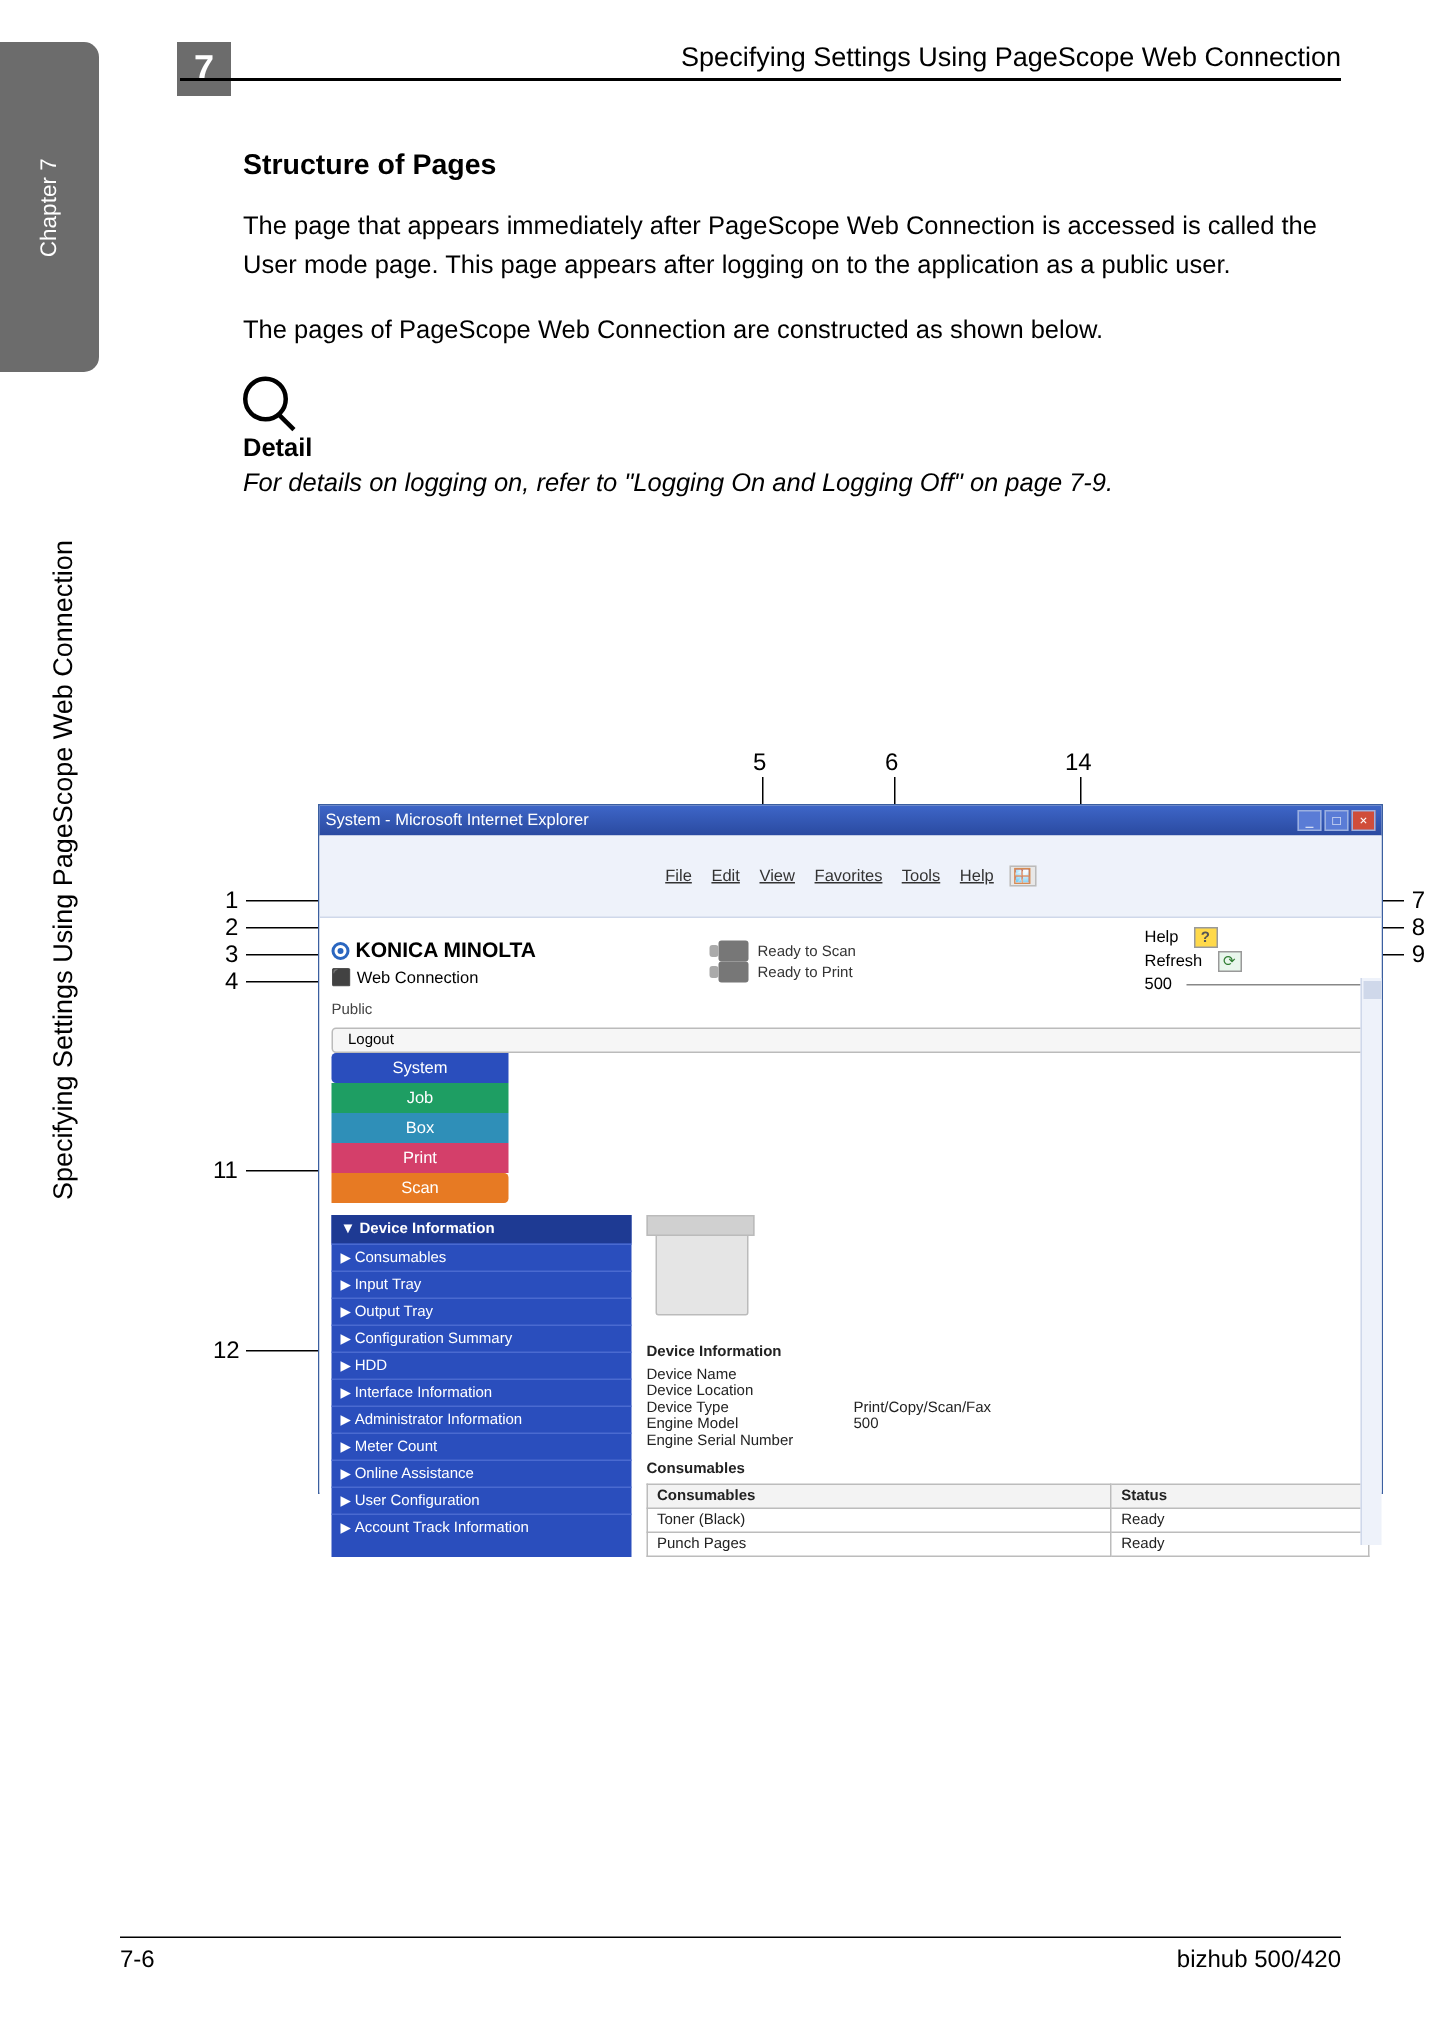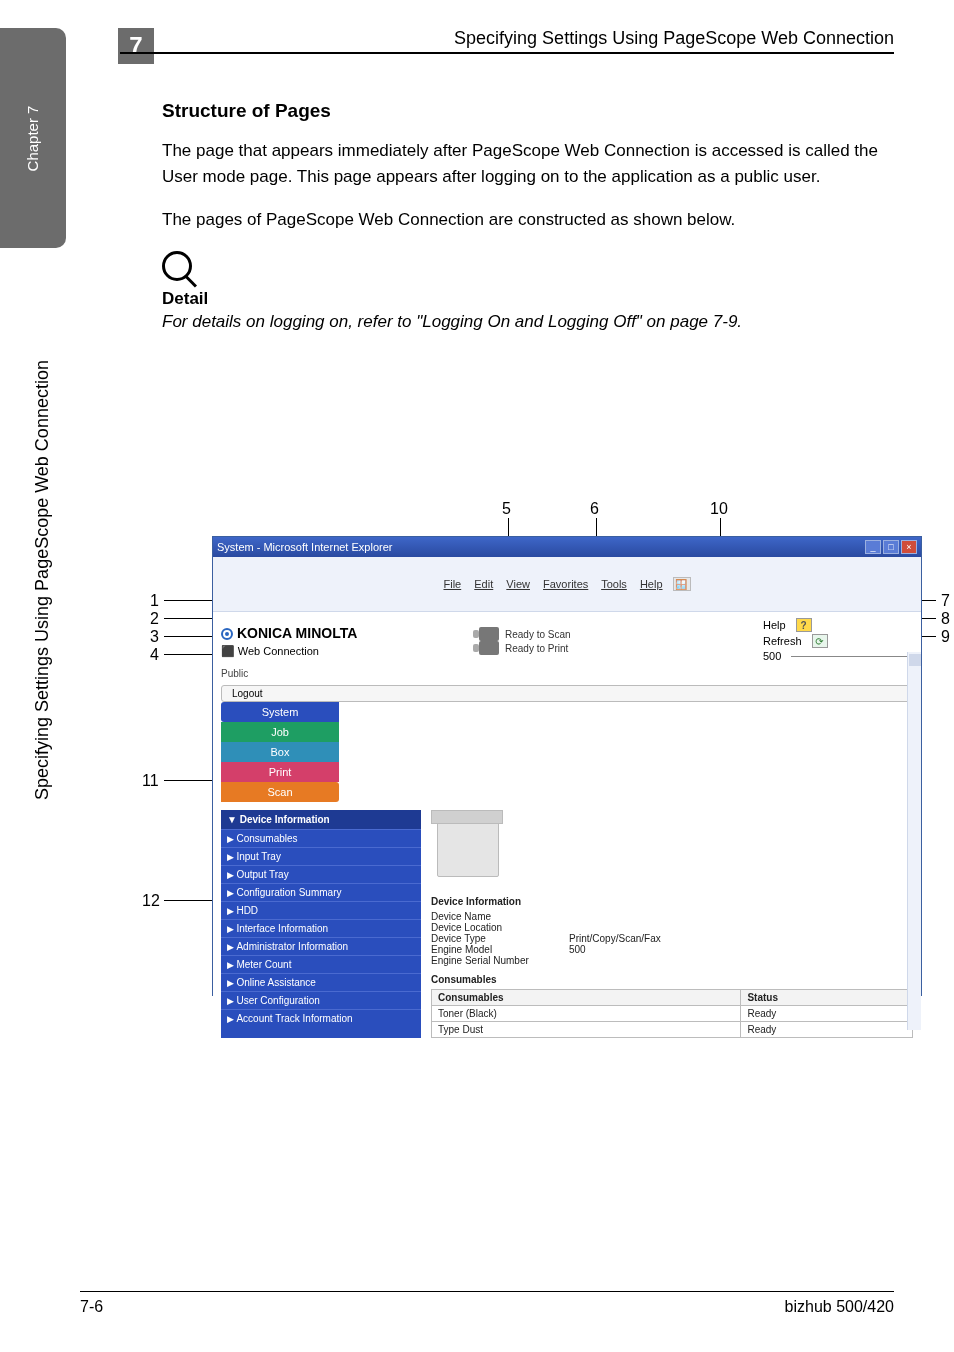--- a/index.html
+++ b/index.html
@@ -177,21 +177,21 @@
   <div class="para">The pages of PageScope Web Connection are constructed as shown below.</div>
   <div class="detail-icon"></div>
   <div class="detail-title">Detail</div>
   <div class="detail-body">For details on logging on, refer to "Logging On and Logging Off" on page 7-9.</div>
 </div>
 
 <div class="shot-wrap">
   <div class="callouts-top">
     <span style="left:352px;">5</span>
     <span style="left:440px;">6</span>
-    <span style="left:560px;">10</span>
+    <span style="left:560px;">14</span>
   </div>
   <div class="lead" style="left:358px;top:18px;width:1px;height:108px;background:#000;"></div>
   <div class="lead" style="left:446px;top:18px;width:1px;height:108px;"></div>
   <div class="lead" style="left:570px;top:18px;width:1px;height:108px;"></div>
 
   <div class="cl-left" style="left:0;top:92px;">1</div>
   <div class="cl-left" style="left:0;top:110px;">2</div>
   <div class="cl-left" style="left:0;top:128px;">3</div>
   <div class="cl-left" style="left:0;top:146px;">4</div>
   <div class="cl-left" style="left:-8px;top:272px;">11</div>
@@ -319,21 +319,21 @@
             <tbody>
                 <tr>
                   <th>Consumables</th>
                   <th>Status</th>
                 </tr>
             <tr>
                   <td>Toner (Black)</td>
                   <td>Ready</td>
                 </tr>
             <tr>
-                  <td>Type Dust</td>
+                  <td>Punch Pages</td>
                   <td>Ready</td>
                 </tr>
           </tbody>
             </table>
         </div>
       </div>
     </div>
   </div>
 </div>
 

